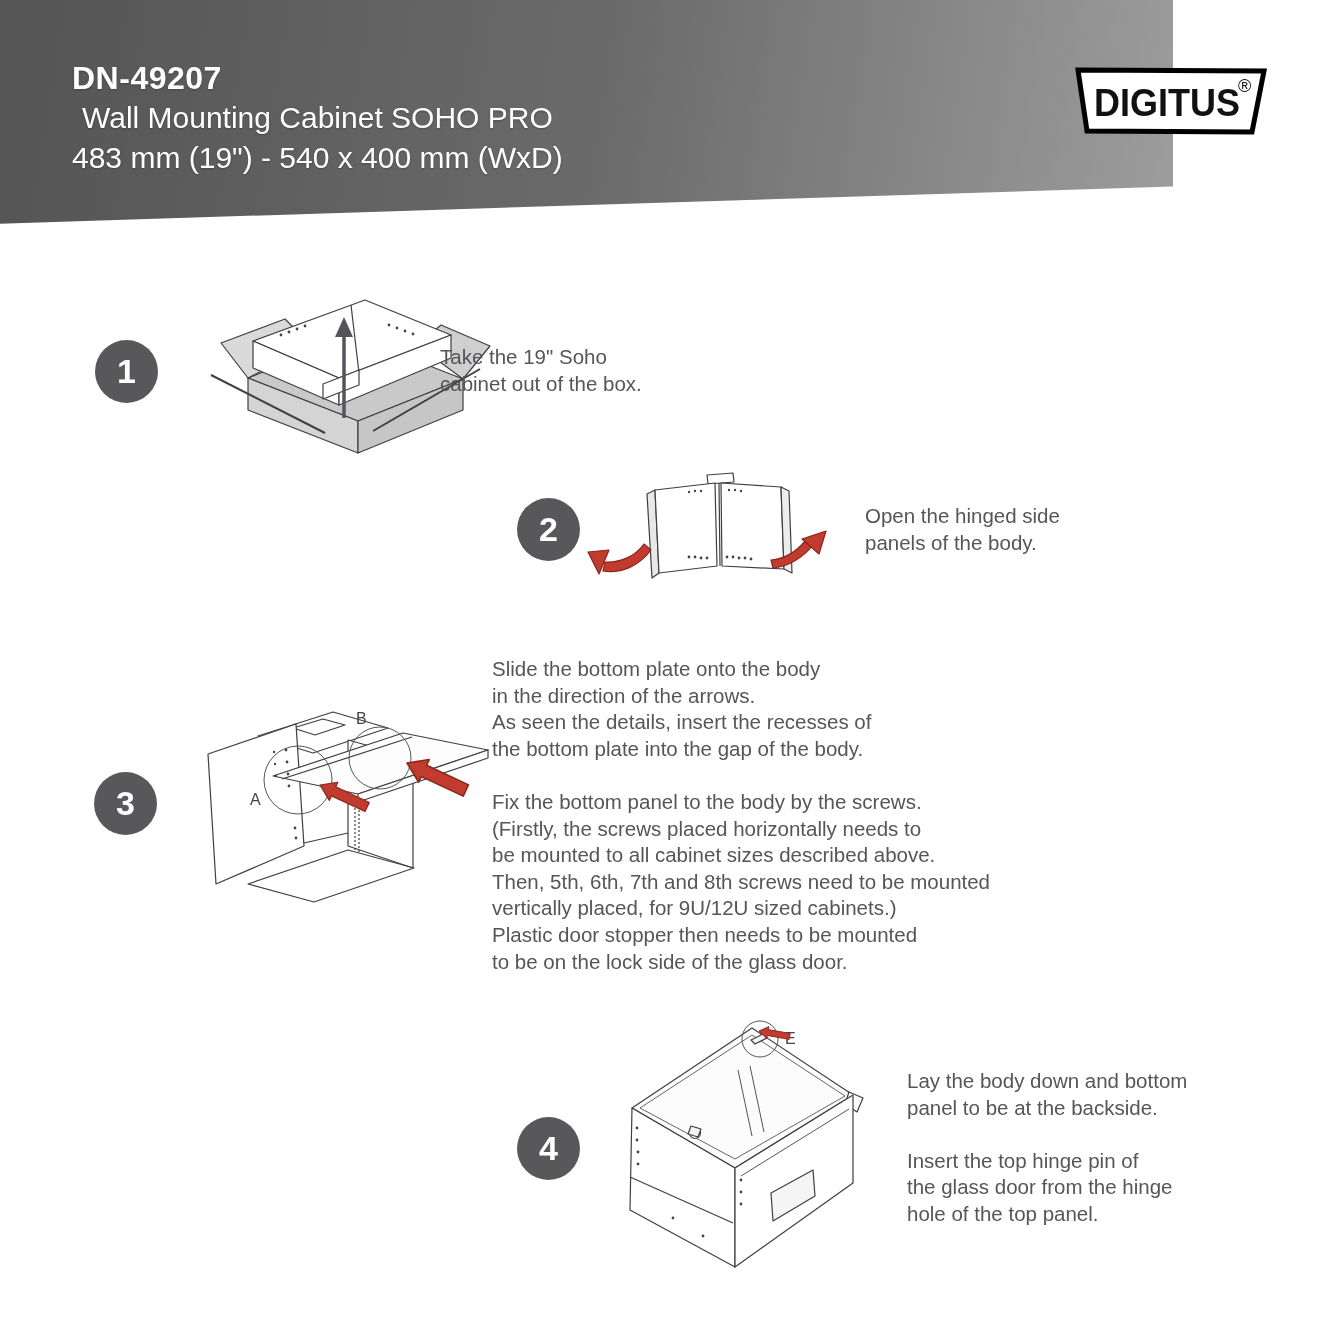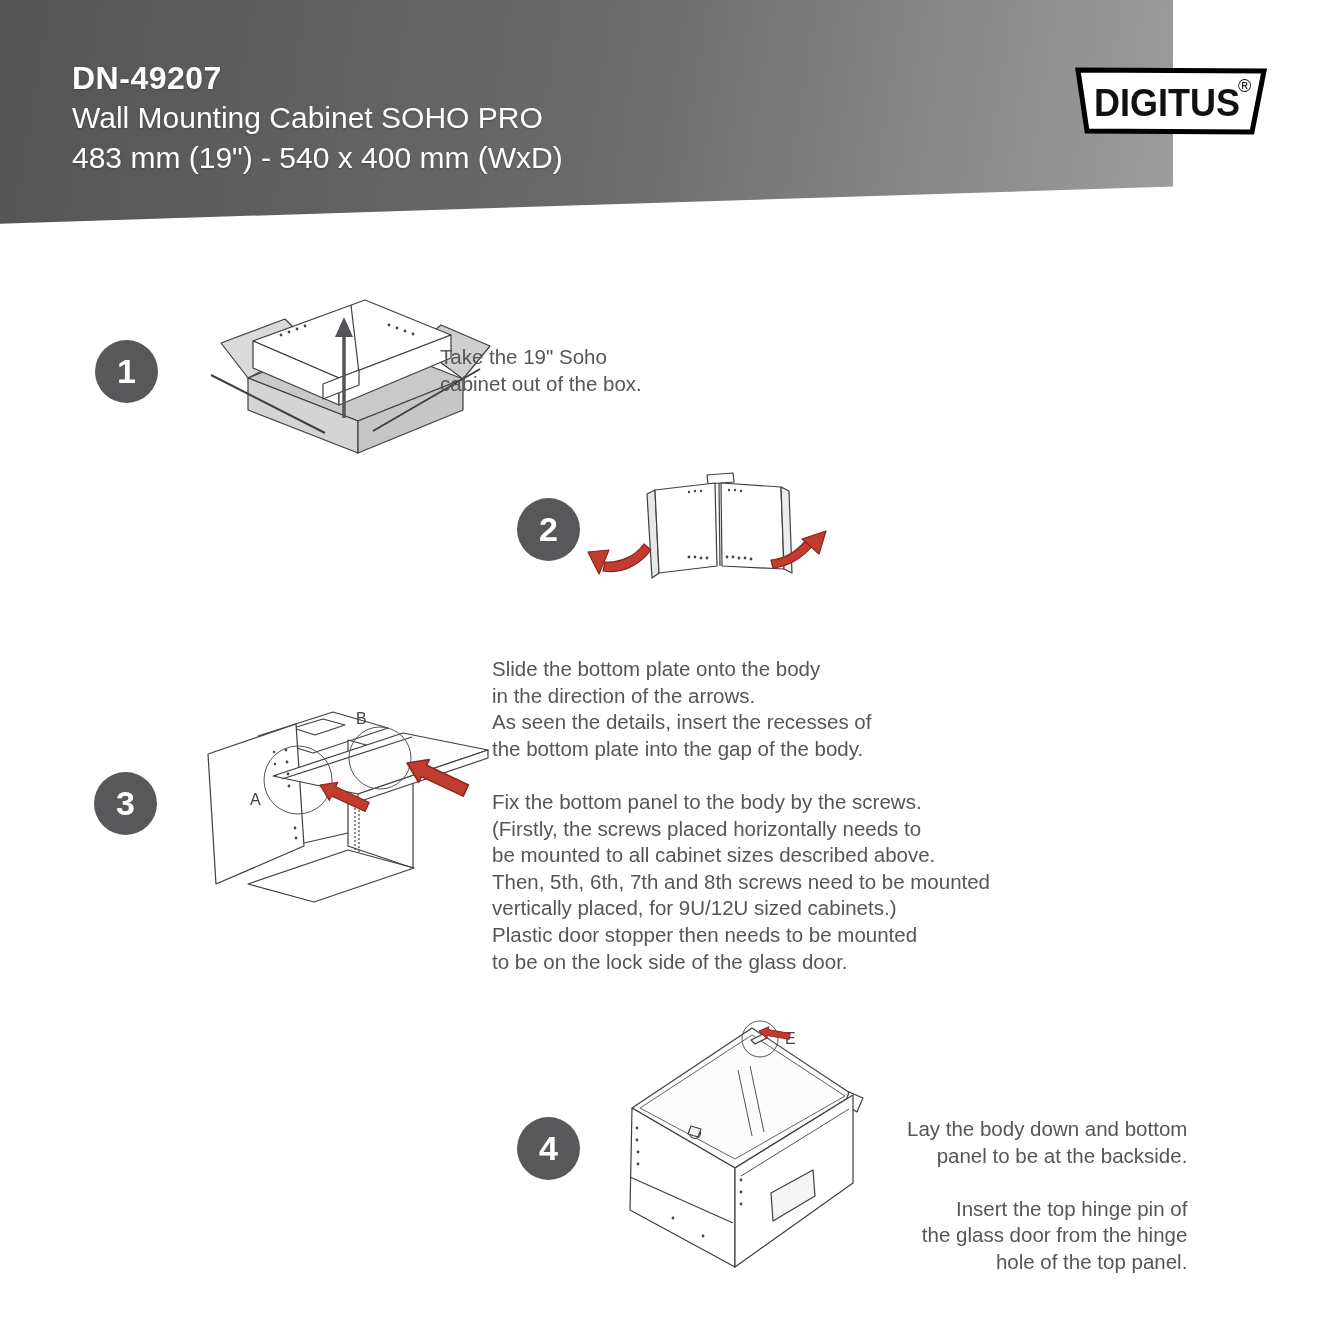--- a/index.html
+++ b/index.html
@@ -8,21 +8,21 @@
     font-family:"Liberation Sans", sans-serif; overflow:hidden;
   }
   
   .banner {
     position:absolute; left:0; top:0; width:1173px; height:226px;
     background:linear-gradient(99deg,#545454 0%,#6b6b6b 52%,#9d9d9d 100%);
     clip-path:polygon(0 0,100% 0,100% 82.5%,0 99%);
   }
   .banner-text { position:absolute; left:72px; top:58px; color:#ffffff; line-height:40px; text-shadow:0 1px 2px rgba(0,0,0,.25); }
   .model { font-size:32px; font-weight:bold; letter-spacing:.5px; }
-  .sub   { font-size:30px; font-weight:400; }
+  .sub   { font-size:30px; font-weight:400;text-align:center; }
   .logo  { position:absolute; left:1075px; top:66px; width:192px; height:70px; }
   
   .step-badge {
     position:absolute; width:63px; height:63px; border-radius:50%;
     background:#58585a; color:#fff; display:flex; align-items:center; justify-content:center;
     font-size:34px; font-weight:bold;
   }
   .step-text {
     position:absolute; font-size:20.5px; line-height:26.6px; color:#55555a;
     white-space:pre-line;
@@ -126,20 +126,22 @@
         <path d="M66,80 C54,96 36,104 18,101 L20,92 C36,93 50,86 59,74 Z"></path>
         <polygon points="3,82 24,80 14,104"></polygon>
       </g>
       <g>
         <path d="M188,98 C202,97 218,88 228,75 L221,70 C212,81 200,89 186,90 Z"></path>
         <polygon points="241,61 234,84 217,69"></polygon>
       </g>
     </g>
   </svg>
 
+  <div class="step-text" style="left:865px; top:503px;">Open the hinged side
+panels of the body.</div>
 
   <div class="step-badge" style="left:94px; top:772px;">3</div>
 
   <svg class="illus" style="left:198px; top:688px;" width="295" height="215" viewBox="0 0 295 215">
     <g stroke="#3f3f42" stroke-width="1.2" fill="#ffffff" stroke-linejoin="round">
 
       <polygon points="60,48 135,24 190,40 115,65"></polygon>
       <polygon points="95,40 125,31 147,37 117,47" fill="none"></polygon>
 
       <polygon points="10,66 98,36 106,158 18,196"></polygon>
@@ -223,20 +225,20 @@
         <circle cx="128" cy="174" r="1.4"></circle>
       <circle cx="128" cy="186" r="1.4"></circle>
       <circle cx="60" cy="200" r="1.4"></circle>
         <circle cx="90" cy="218" r="1.4"></circle>
     </g>
     <circle cx="147" cy="21" r="18" fill="none" stroke="#55555a" stroke-width="1"></circle>
     <text x="172" y="26" font-size="16" fill="#44444a">E</text>
     <polygon points="0,0 15,-10 15,-5 52,-5 52,5 15,5 15,10" transform="translate(146,13) rotate(10) scale(0.6)" fill="#c13b2f" stroke="#8a251d" stroke-width="1.5" stroke-linejoin="round"></polygon>
   </svg>
 
-  <div class="step-text" style="left:907px; top:1116px;text-align:right;">Lay the body down and bottom
+  <div class="step-text" style="left:907px; top:1068px;">Lay the body down and bottom
 panel to be at the backside.
 
 Insert the top hinge pin of
 the glass door from the hinge
 hole of the top panel.</div>
 
 </div>
 
 </body></html>

